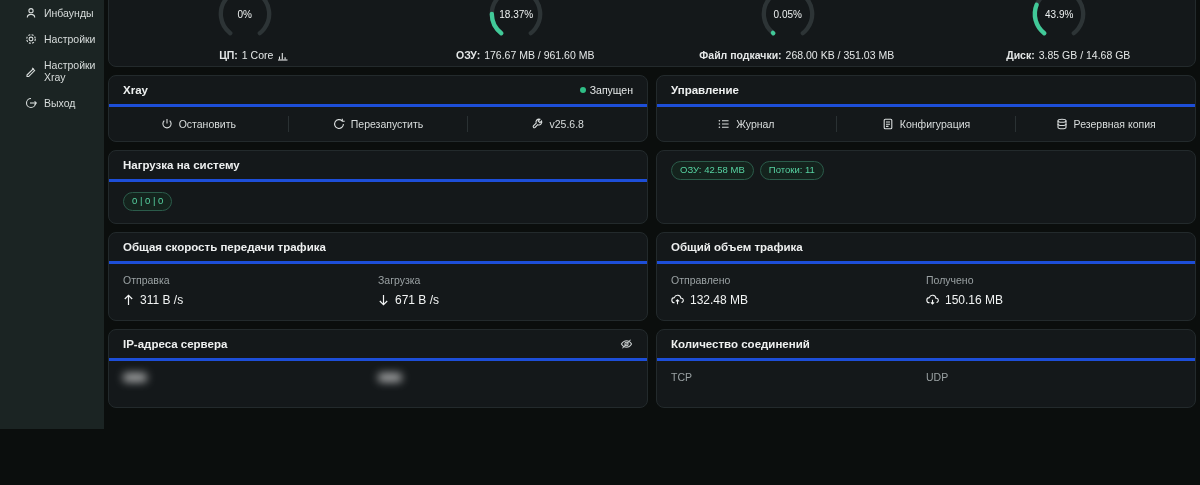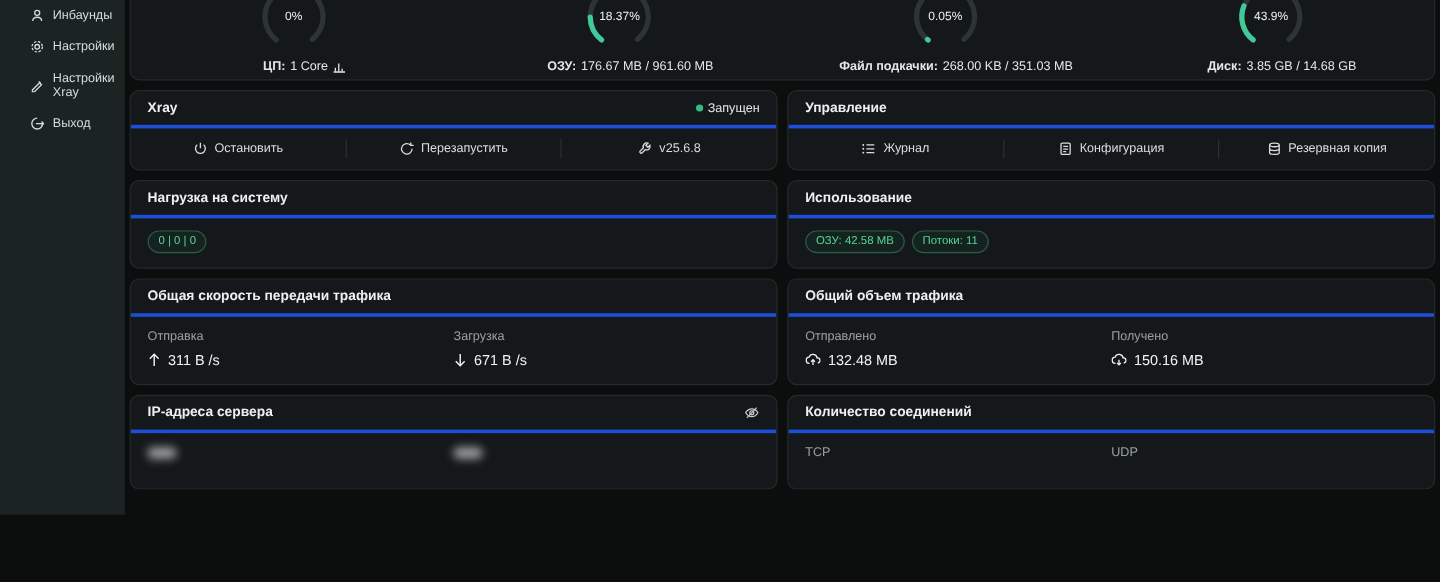--- a/index.html
+++ b/index.html
@@ -316,23 +316,20 @@
       <div class="card">
         <div class="card-head">
           <span class="card-title">Нагрузка на систему</span>
         </div>
         <div class="tags">
           <span class="tag green">0 | 0 | 0</span>
         </div>
       </div>
 
       <div class="card">
-        <div class="card-head">
-          <span class="card-title">Использование</span>
-        </div>
         <div class="tags">
           <span class="tag green">ОЗУ: 42.58 MB</span>
           <span class="tag green">Потоки: 11</span>
         </div>
       </div>
     </div>
 
     <div class="grid2">
       <div class="card">
         <div class="card-head">

